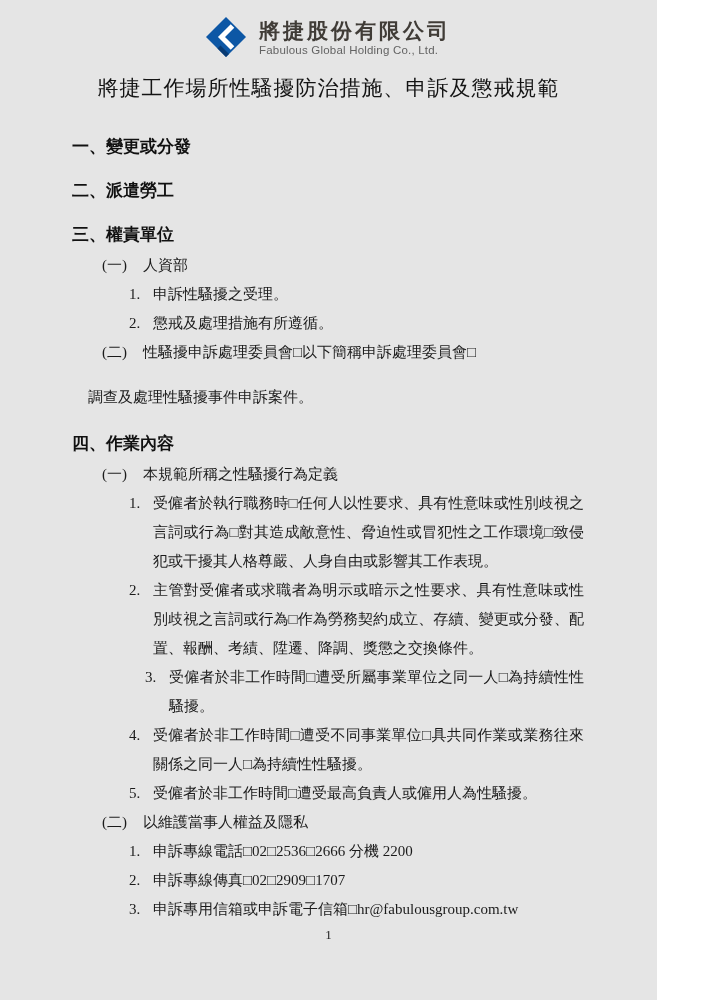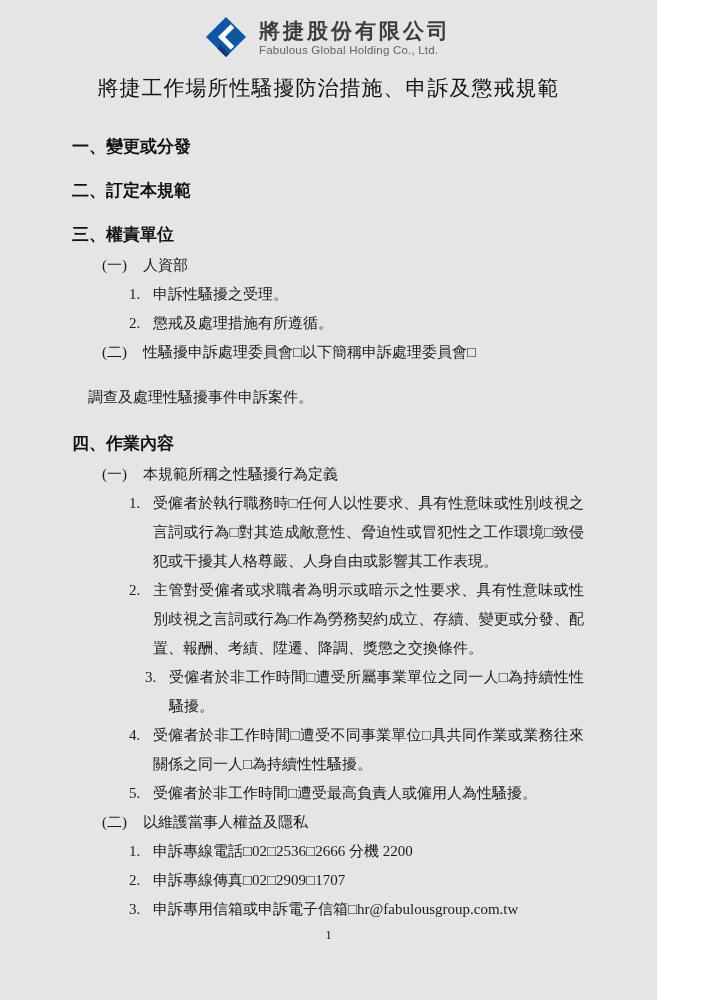--- a/index.html
+++ b/index.html
@@ -114,21 +114,21 @@
     <div class="sec">
       <div class="sec-head">
         <span class="sec-num">一、</span>
         <span>變更或分發</span>
       </div>
     </div>
 
     <div class="sec">
       <div class="sec-head">
         <span class="sec-num">二、</span>
-        <span>訂定本規範</span>
+        <span>派遣勞工</span>
       </div>
     </div>
 
     <div class="sec">
       <div class="sec-head">
         <span class="sec-num">三、</span>
         <span>權責單位</span>
       </div>
 
       <div class="sub">

